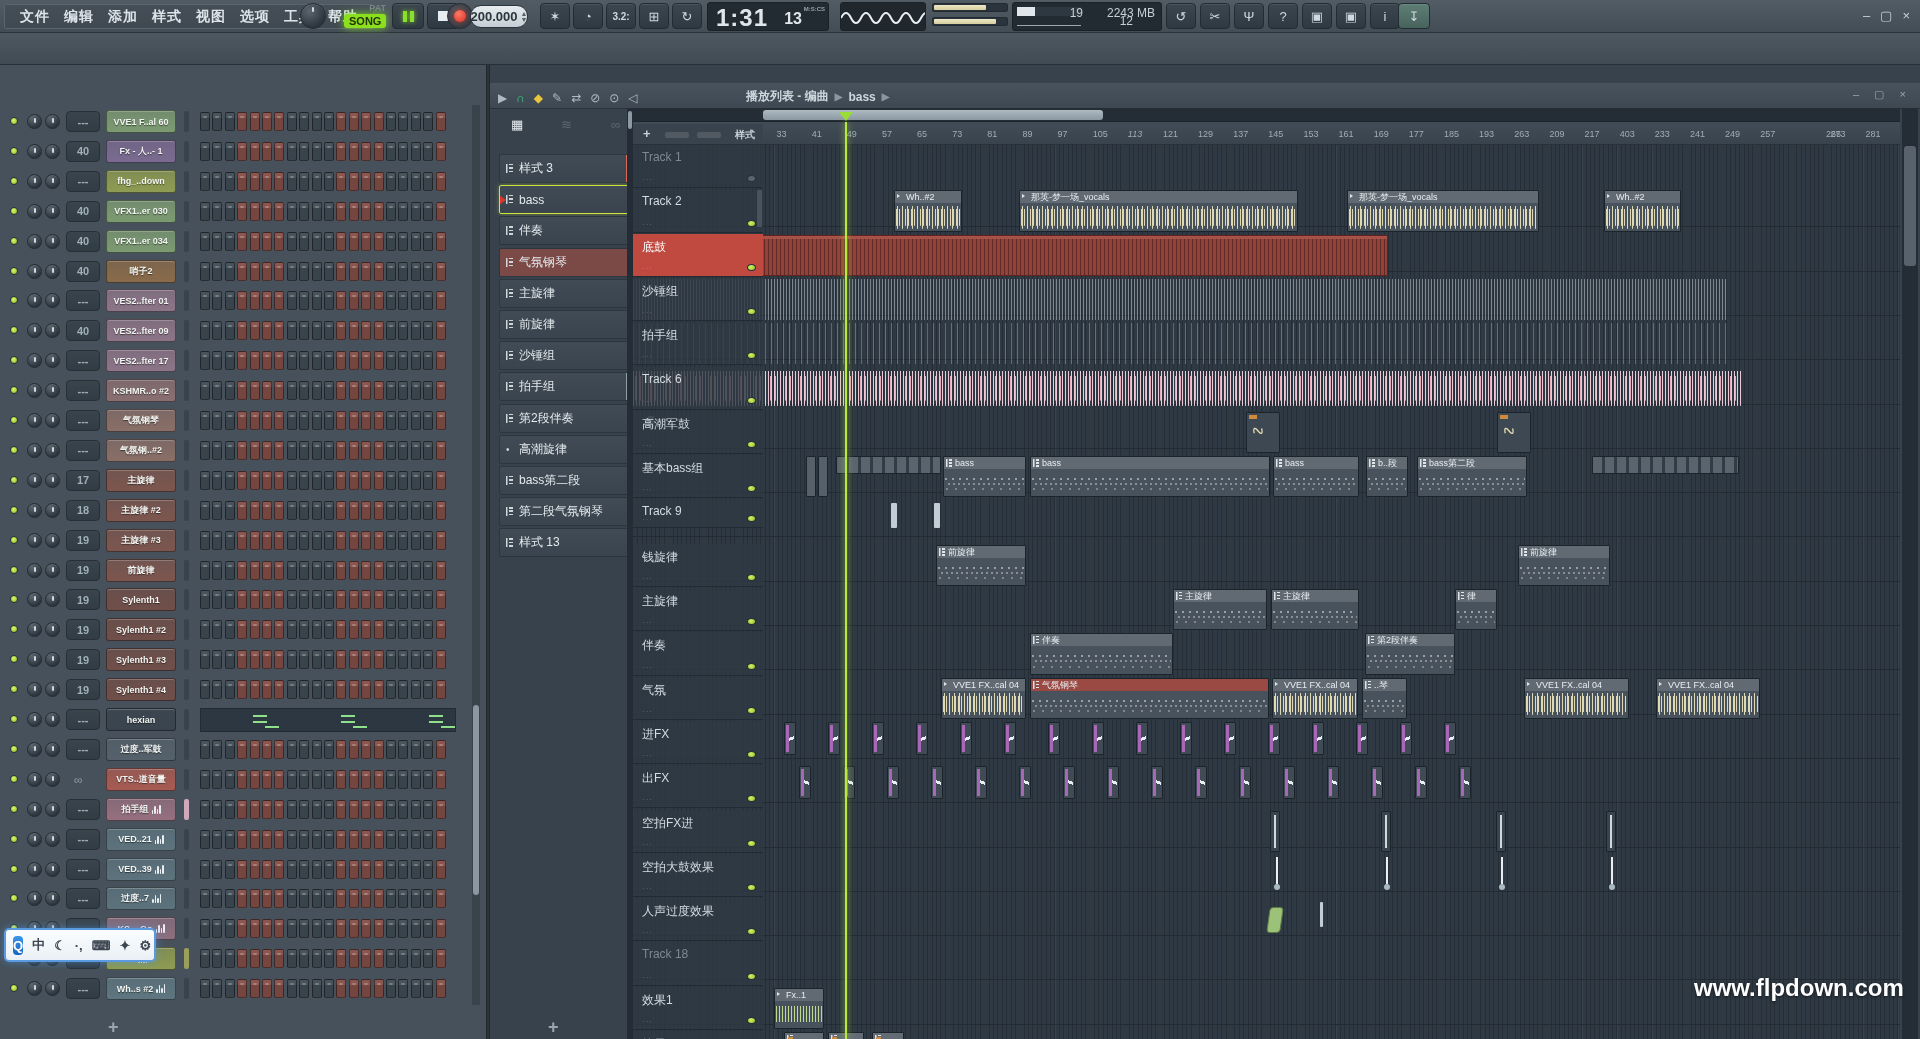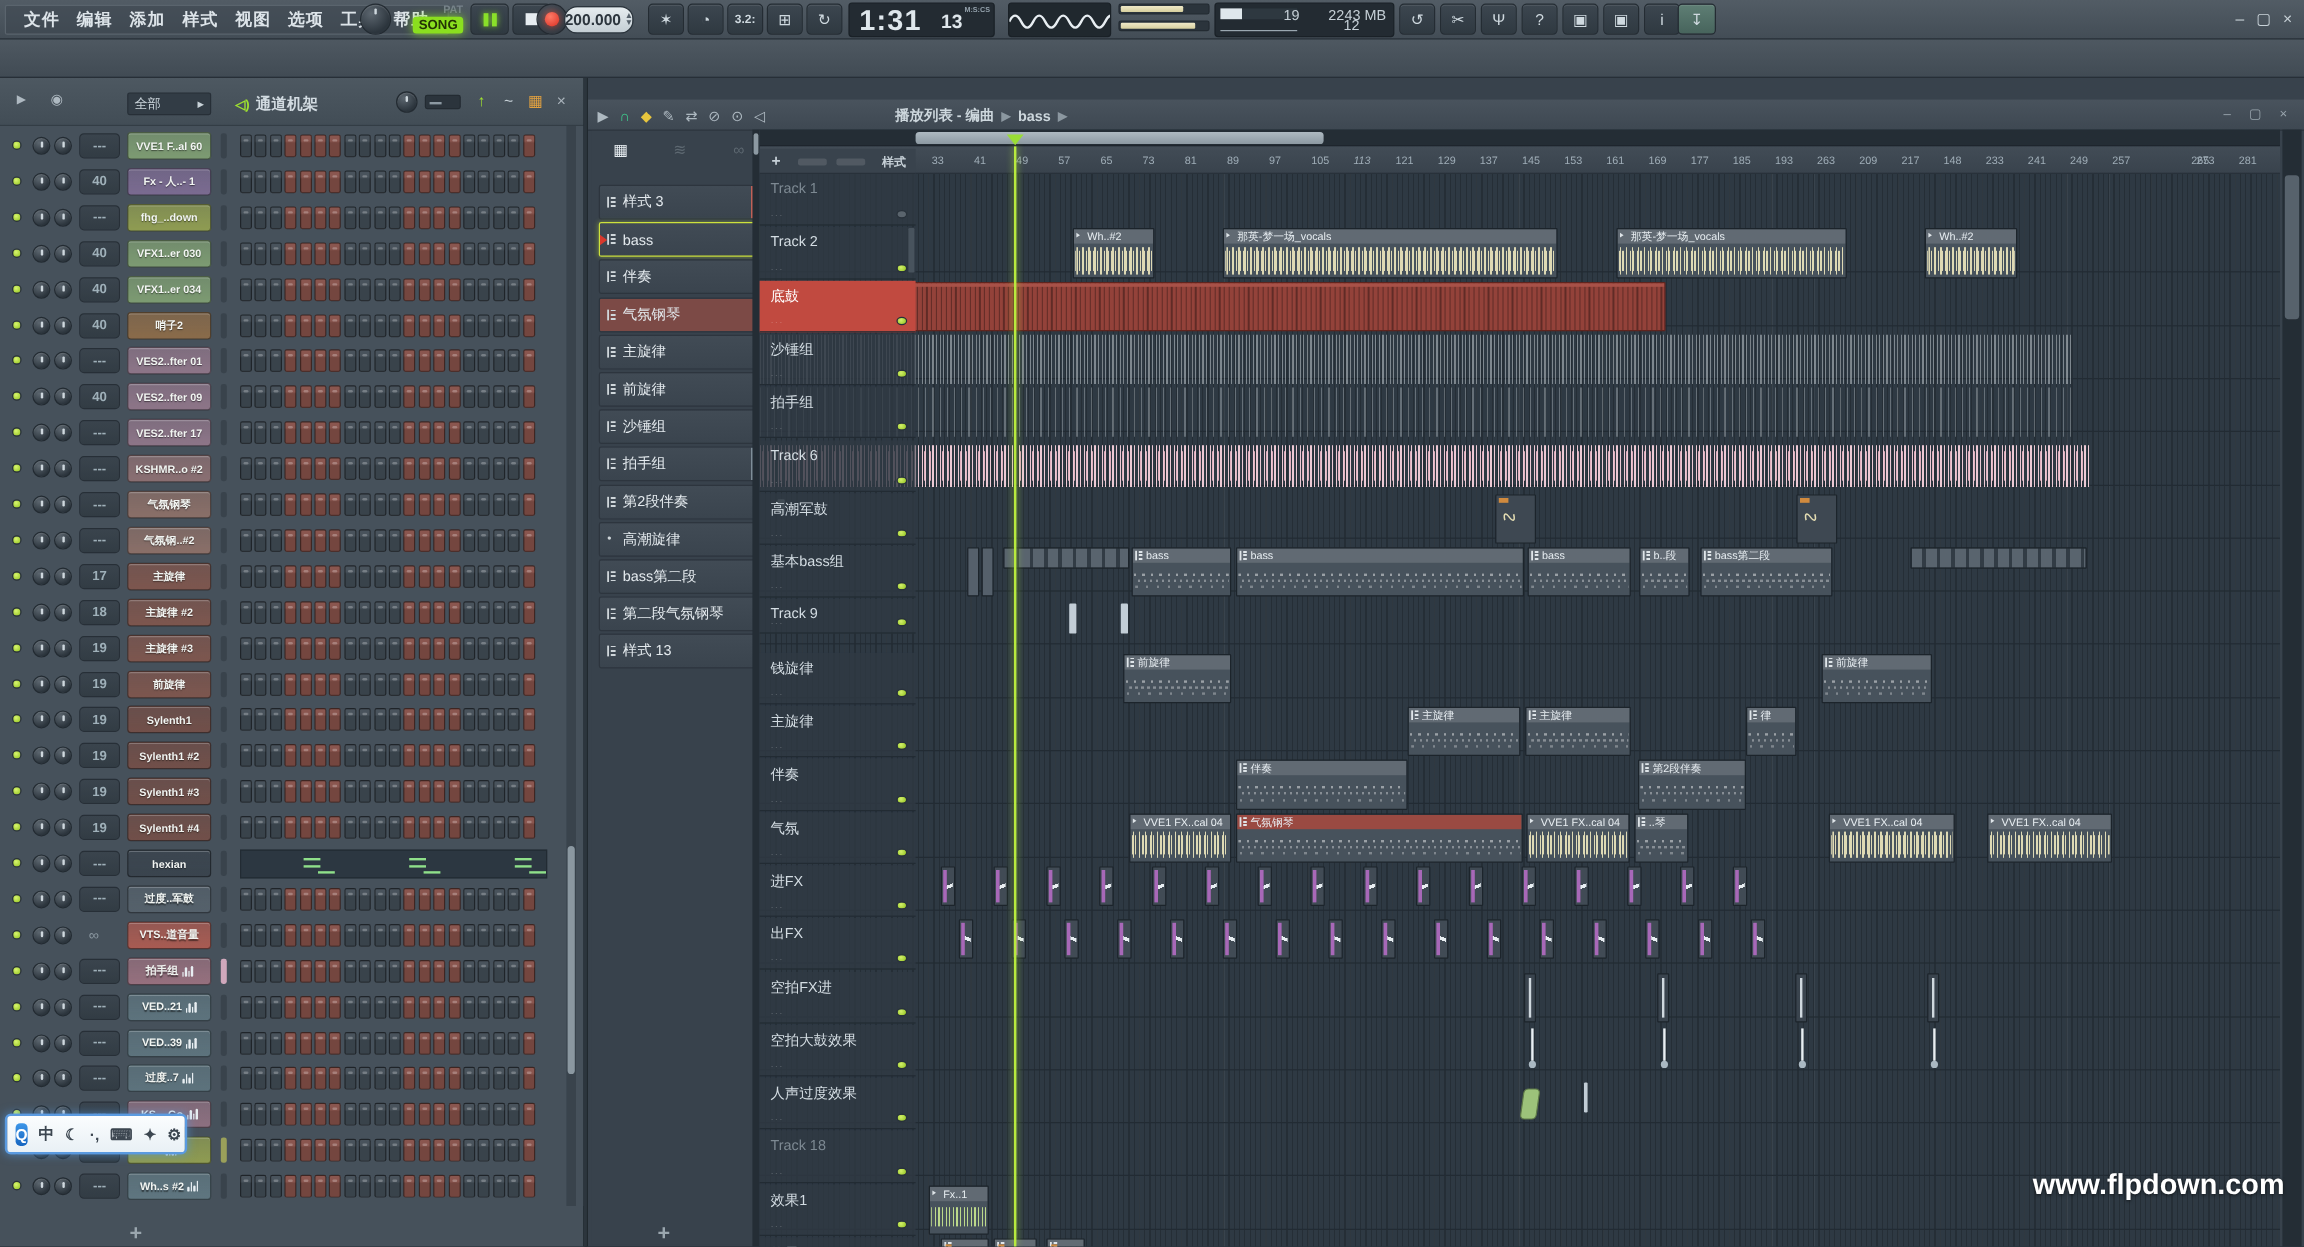--- a/index.html
+++ b/index.html
@@ -330,40 +330,20 @@
         </div>
       </div>
     <div id="promo">
       <div style="position:absolute;left:6px;top:2px;"><span id="promo-counter">02/10</span> <span>Save 67% off</span></div>
       <div style="position:absolute;left:6px;bottom:2px;">Prisma – Producer Lab!</div>
       <div id="promo-globe">◍<span id="promo-badge">2</span></div>
     </div>
   </div>
 
   <div id="rack">
-    <div id="rack-header">
-      <span class="ic abs" style="left:14px;top:12px;font-size:10px;color:#aeb9c1;" data-glyph="▶"></span>
-      <span class="ic abs" style="left:42px;top:11px;font-size:12px;color:#aeb9c1;" data-glyph="◉"></span>
-      <div id="rack-filter">
-          <span>全部</span>
-          <span style="font-size:7px;">▶</span>
-        </div>
-      <div id="rack-title">
-          <span class="ic" data-glyph="◁)" style="font-size:11px;color:#9fe22f;"></span>
-          <span>通道机架</span>
-        </div>
-      <div class="knob abs" style="left:330px;top:11px;width:18px;height:18px;"></div>
-      <div class="abs" style="left:354px;top:14px;width:30px;height:12px;background:#2b343c;border-radius:2px;border:1px solid #232b32;">
-          <i style="position:absolute;left:3px;top:5px;width:10px;height:2px;background:#8c99a2;"></i>
-        </div>
-      <span class="ic abs" style="left:398px;top:11px;color:#9fe22f;font-size:13px;" data-glyph="↑"></span>
-      <span class="ic abs" style="left:420px;top:11px;color:#c6d0d7;font-size:13px;" data-glyph="~"></span>
-      <span class="ic abs" style="left:440px;top:11px;color:#e0a040;font-size:13px;" data-glyph="▦"></span>
-      <span class="ic abs" style="left:464px;top:11px;color:#aab4bc;font-size:13px;" data-glyph="×"></span>
-    </div>
     <div id="rack-body">
         <div class="ch-row" style="top: 3px;">
           <div class="ch-led"></div>
           <div class="knob ch-knob abs" style="left: 27px;"></div>
           <div class="knob ch-knob abs" style="left: 45px;"></div>
           <div class="ch-target">---</div>
           <div class="ch-name" style="background: linear-gradient(rgba(125, 155, 114, 0.8), rgb(125, 155, 114));">
             <span>VVE1 F..al 60</span>
           </div>
           <div class="ch-meter"></div>
@@ -2568,21 +2548,21 @@
         <span class="ruler-num" style="left: 635.34px;">145</span>
         <span class="ruler-num" style="left: 670.47px;">153</span>
         <span class="ruler-num" style="left: 705.6px;">161</span>
         <span class="ruler-num" style="left: 740.73px;">169</span>
         <span class="ruler-num" style="left: 775.86px;">177</span>
         <span class="ruler-num" style="left: 810.99px;">185</span>
         <span class="ruler-num" style="left: 846.12px;">193</span>
         <span class="ruler-num" style="left: 881.25px;">263</span>
         <span class="ruler-num" style="left: 916.38px;">209</span>
         <span class="ruler-num" style="left: 951.51px;">217</span>
-        <span class="ruler-num" style="left: 986.64px;">148</span>
+        <span class="ruler-num" style="left: 986.64px;">403</span>
         <span class="ruler-num" style="left: 1021.77px;">233</span>
         <span class="ruler-num" style="left: 1056.9px;">241</span>
         <span class="ruler-num" style="left: 1092.03px;">249</span>
         <span class="ruler-num" style="left: 1127.16px;">257</span>
         <span class="ruler-num" style="left: 1193px;">265</span>
         <span class="ruler-num" style="left: 1197.42px;">273</span>
         <span class="ruler-num" style="left: 1232.55px;">281</span>
       </div>
     <div id="lanes-bg">
         <i class="lane-sep" style="top: 81.3px;"></i>

